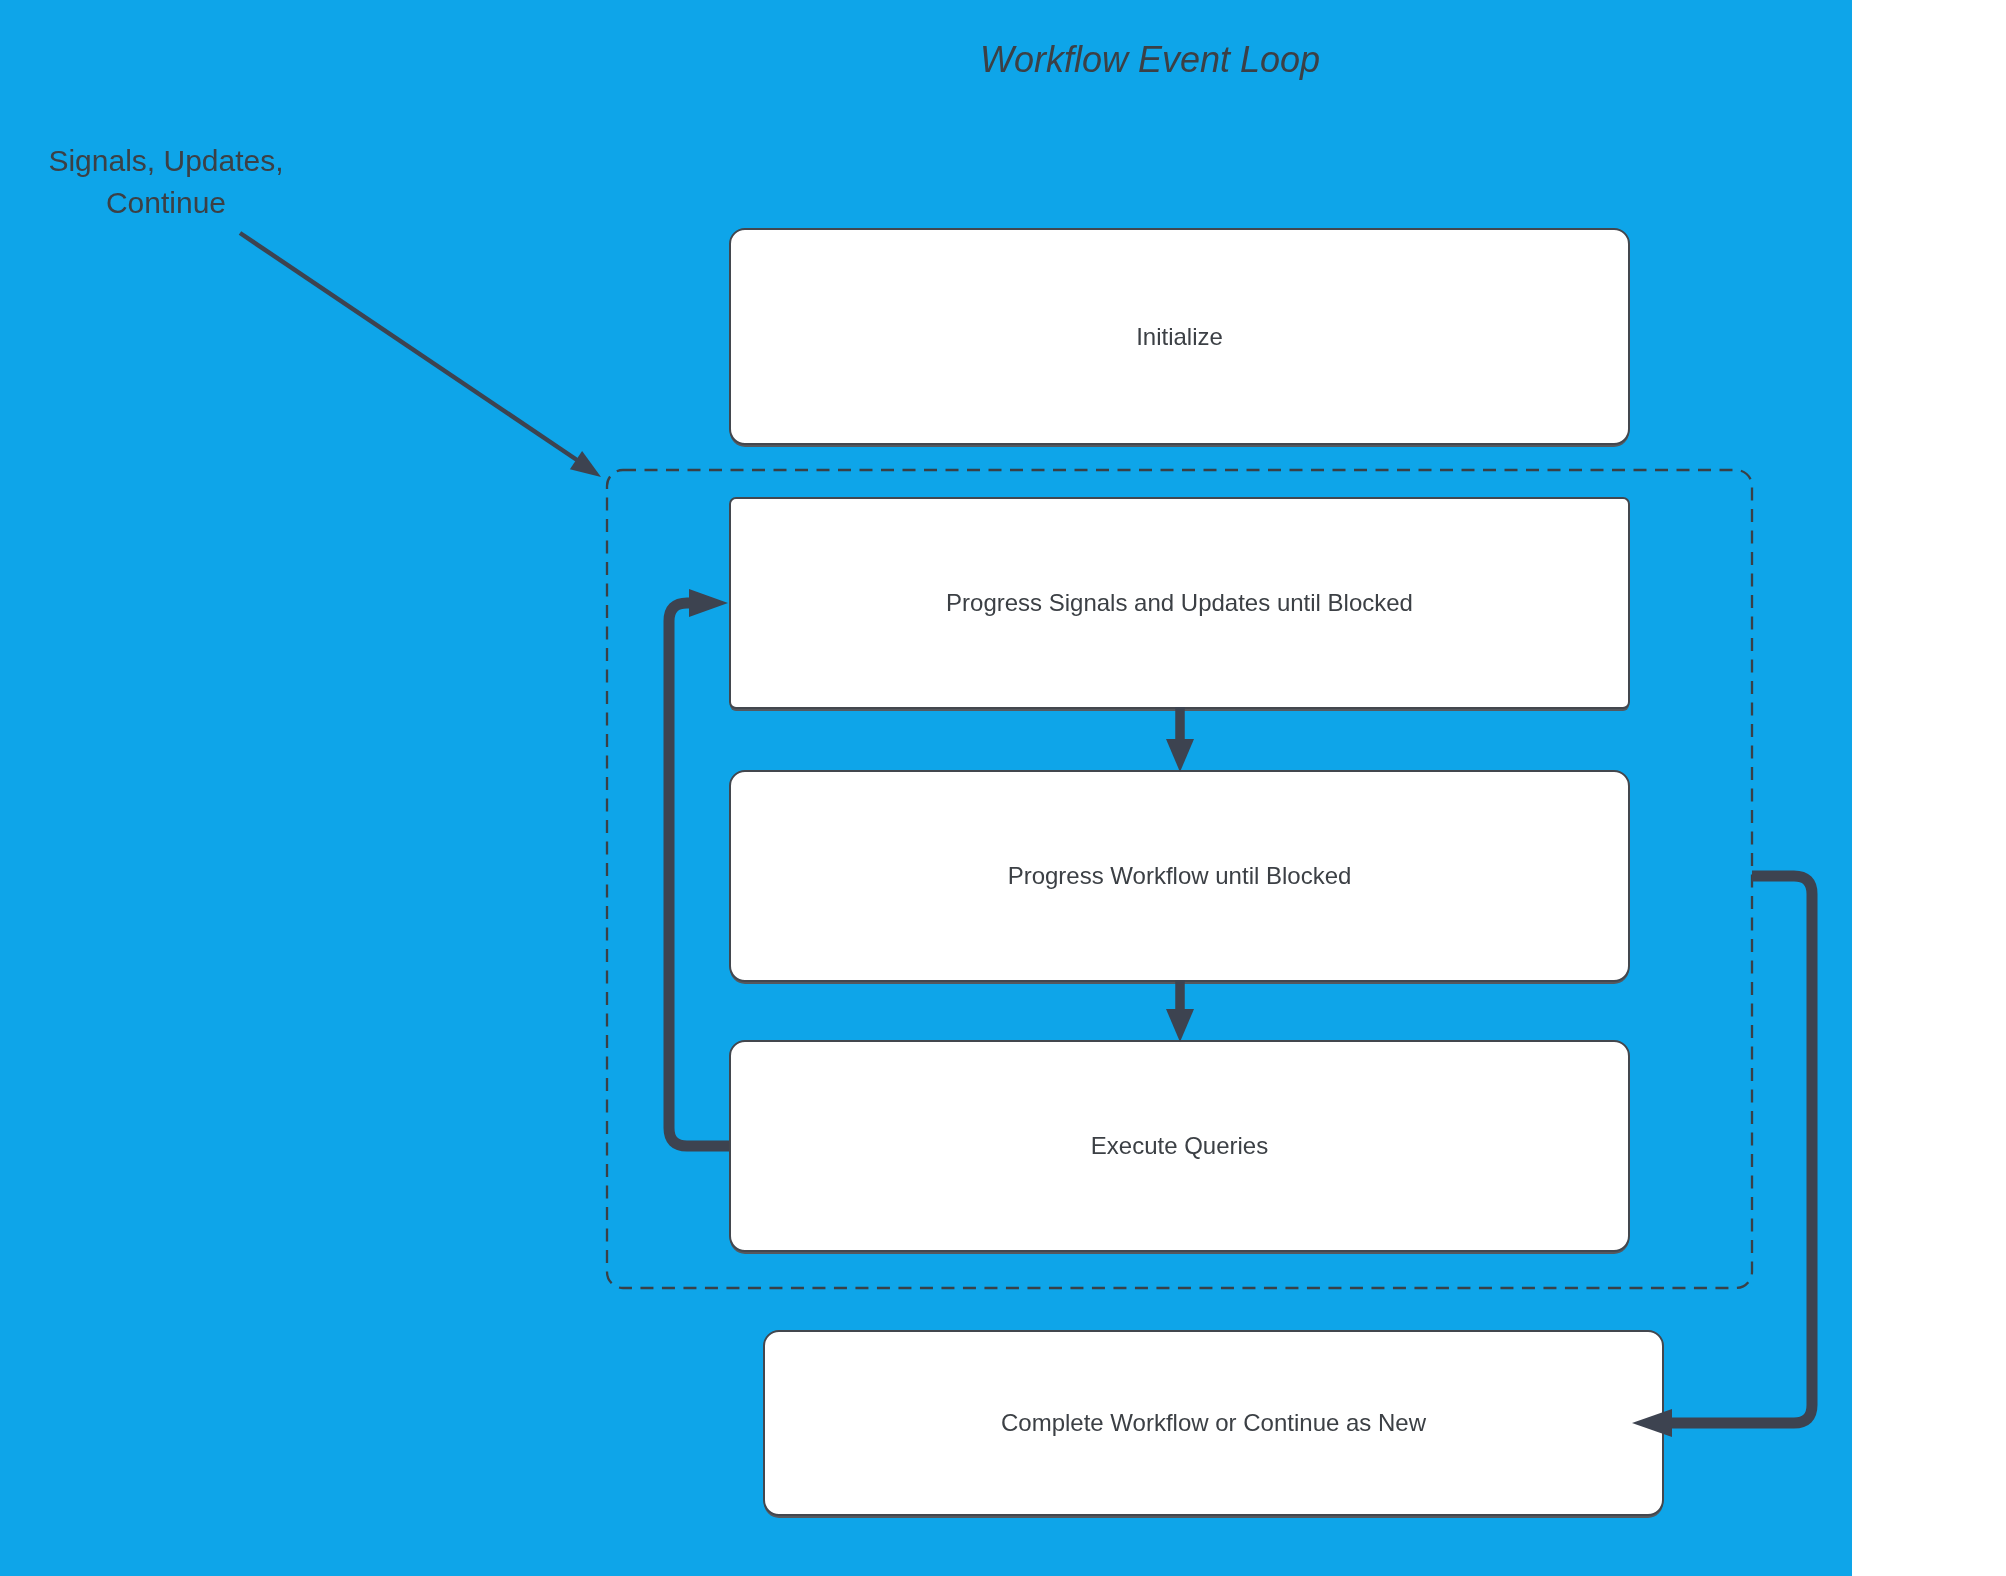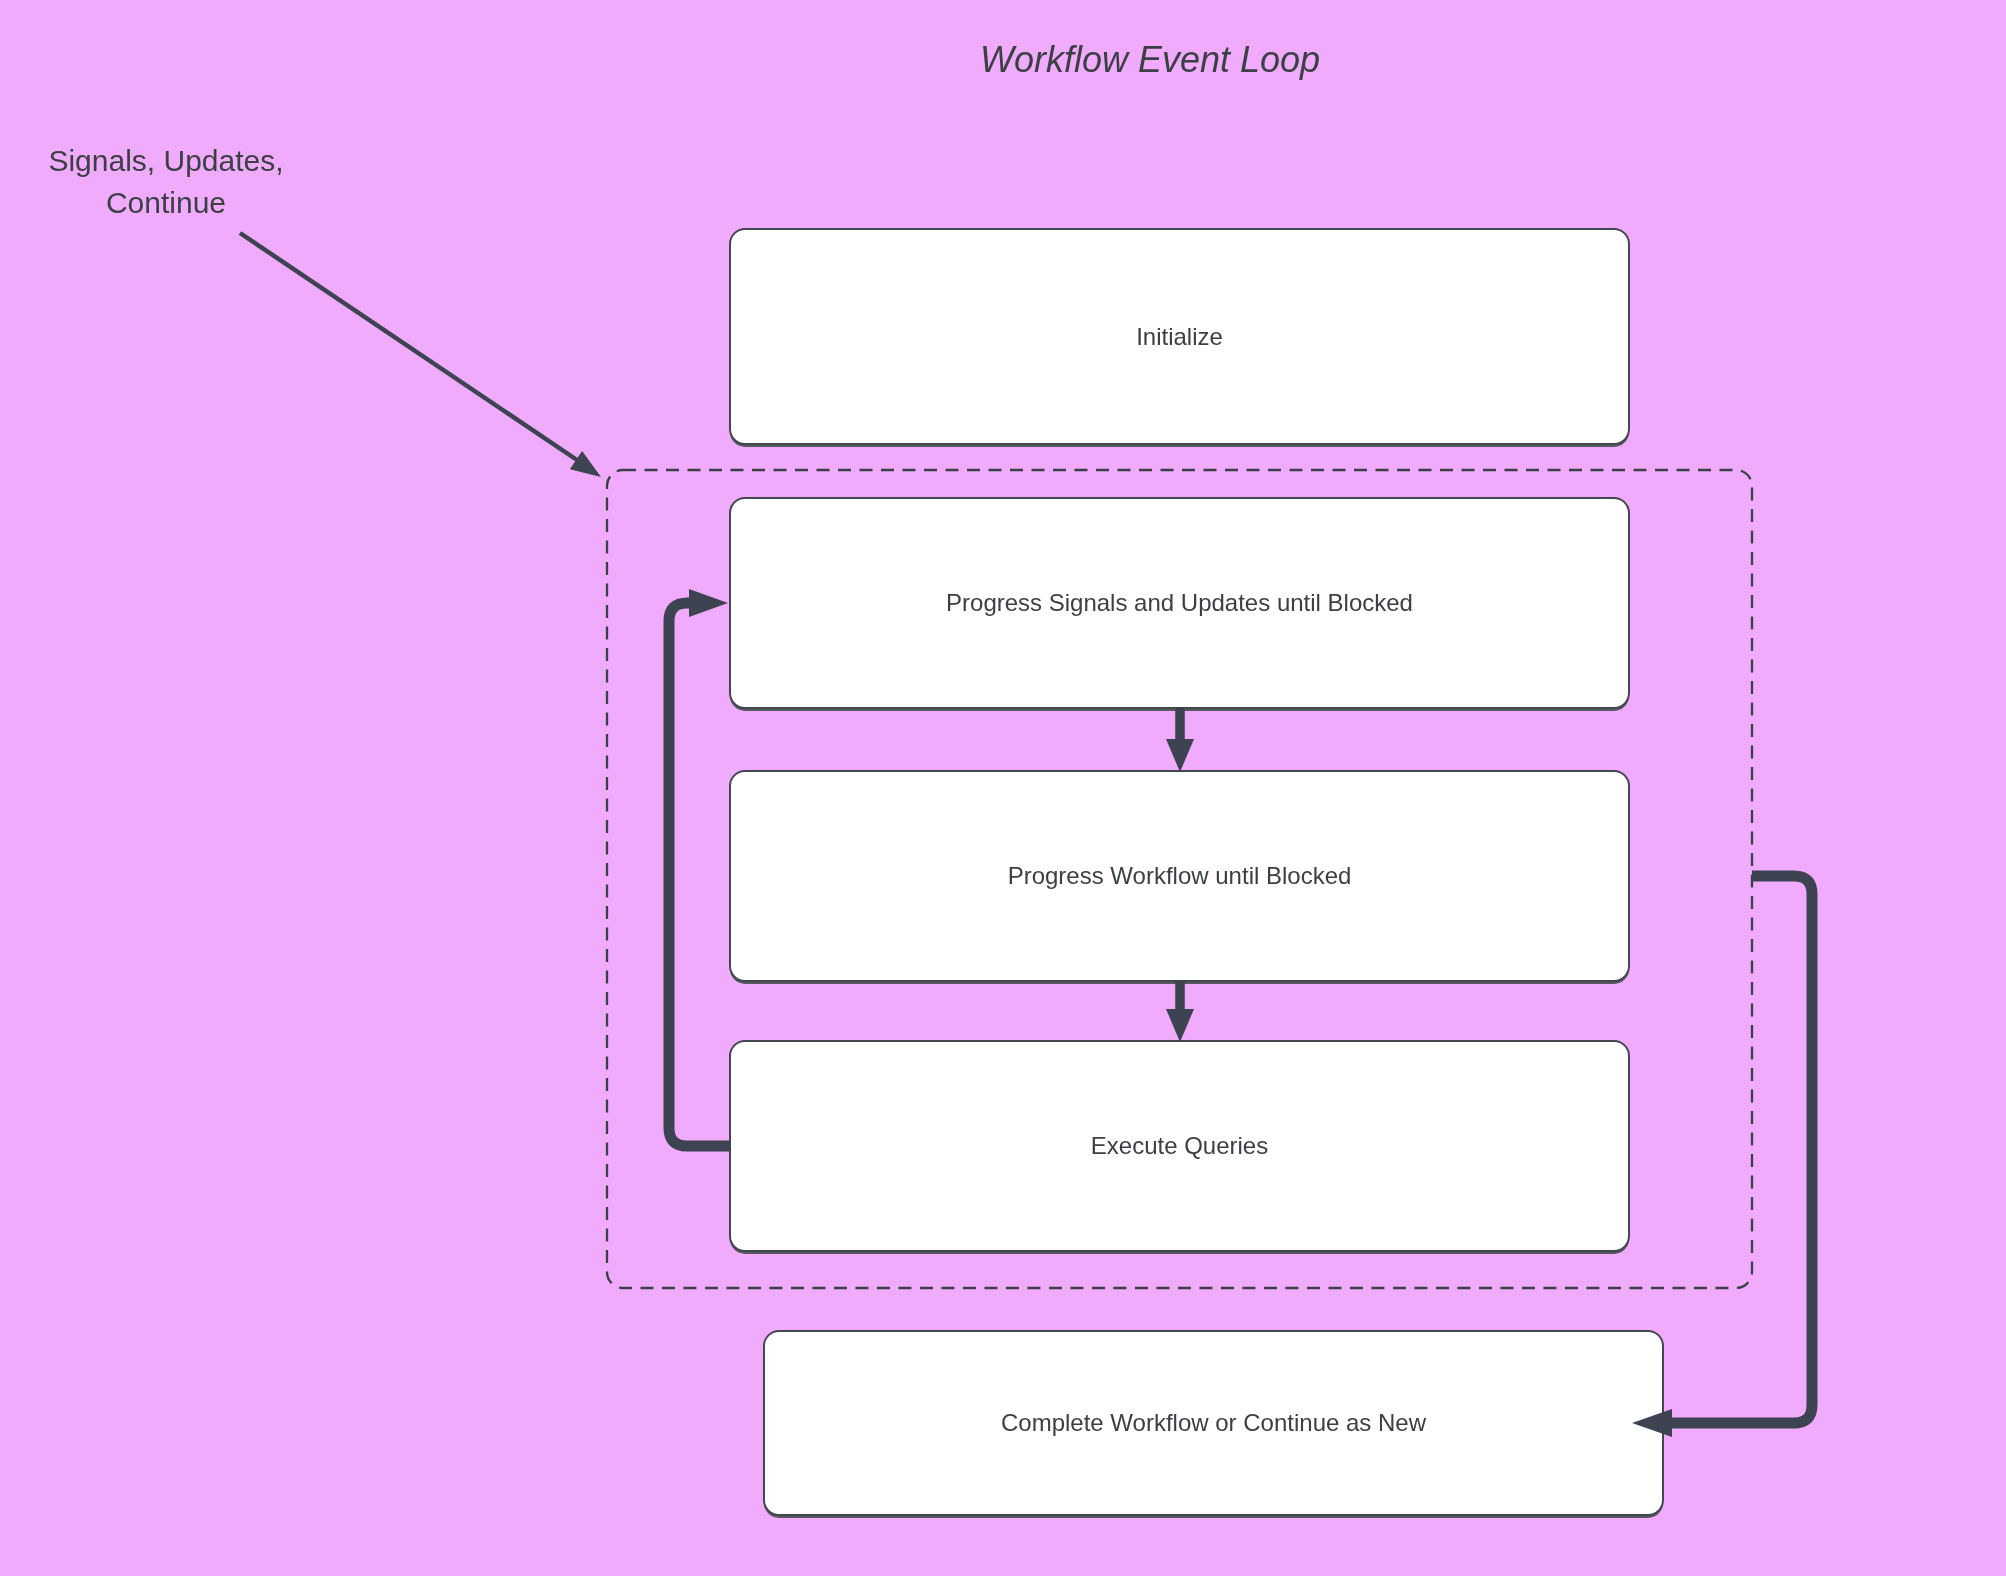--- a/index.html
+++ b/index.html
@@ -2,23 +2,23 @@
 <html><head>
 <meta charset="utf-8">
 <style>
   html, body {
     margin: 0;
     padding: 0;
     background: #ffffff;
   }
   .canvas {
     position: relative;
-    width: 2006px;
+    width: 1852px;
     height: 1576px;
-    background: #f0abfc;
+    background: #0ea5e9;
     font-family: "Liberation Sans", "DejaVu Sans", sans-serif;
     overflow: hidden;
   }
   .diagram-title {
     position: absolute;
     left: 750px;
     top: 38px;
     width: 800px;
     text-align: center;
     font-size: 36px;
@@ -45,21 +45,21 @@
     box-shadow: 0 3px 0 -1px #55585e;
     display: flex;
     align-items: center;
     justify-content: center;
     text-align: center;
     font-size: 24px;
     color: #3c4045;
     padding: 0 30px;
   }
   .node-initialize        { left: 729px; top: 228px;  width: 901px; height: 217px; }
-  .node-progress-signals  { left: 729px; top: 497px;  width: 901px; height: 212px; }
+  .node-progress-signals  { left: 729px; top: 497px;  width: 901px; height: 212px; border-radius: 7px; }
   .node-progress-workflow { left: 729px; top: 770px;  width: 901px; height: 212px; }
   .node-execute-queries   { left: 729px; top: 1040px; width: 901px; height: 212px; }
   .node-complete          { left: 763px; top: 1330px; width: 901px; height: 186px; text-align: center; }
   .connector-layer {
     position: absolute;
     left: 0;
     top: 0;
     pointer-events: none;
   }
 </style>

